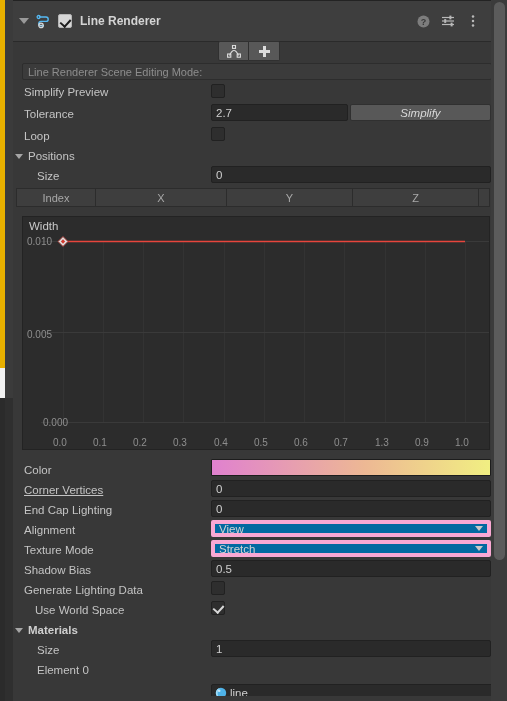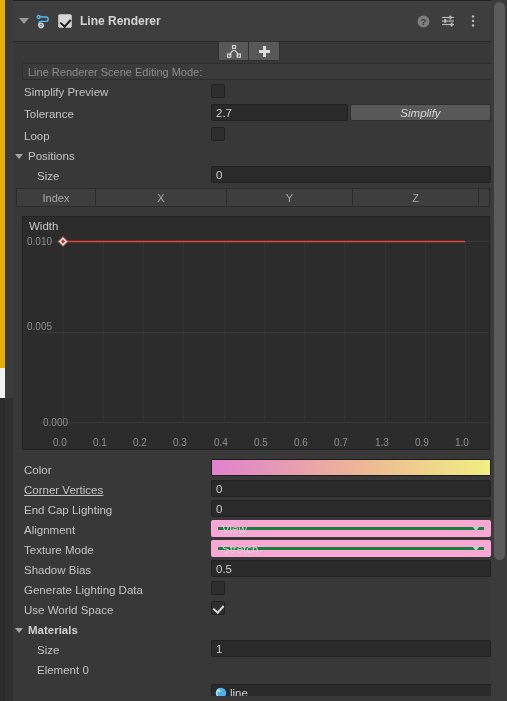--- a/index.html
+++ b/index.html
@@ -68,21 +68,21 @@
   .checkbox.on { background: #2e2e2e; }
   .checkbox.on::after {
     content: ""; position: absolute; left: 3px; top: 1px; width: 5px; height: 8px;
     border: solid #d8d8d8; border-width: 0 2px 2px 0; transform: rotate(42deg);
   }
   .btn {
     position: absolute; background: #585858; border: 1px solid #303030; border-radius: 2px;
     display: flex; align-items: center; justify-content: center; color: #d8d8d8; font-size: 11.5px;
   }
   .dropdown {
-    position: absolute; height: 17px; background: #15803d; border: 7px solid #f9a8d4; border-radius: 2px;
+    position: absolute; height: 17px; background: #0369a1; border: 4px solid #f9a8d4; border-radius: 2px;
     display: flex; align-items: center; padding: 0 4px; color: #d4d4d4; font-size: 11.5px; gap: 38px;
   }
   .dd-arrow {
     margin-left: auto; width: 0; height: 0;
     border-left: 4px solid transparent; border-right: 4px solid transparent; border-top: 5px solid #c9c9c9;
   }
 
   
   .editbtns { position: absolute; left: 218px; top: 41px; display: flex; }
   .editbtn { width: 31px; height: 20px; background: #585858; border: 1px solid #303030;
@@ -285,21 +285,21 @@
 
       <line x1="40" y1="24.5" x2="442" y2="24.5" stroke="#e8453c" stroke-width="1.6"></line>
 
       <g transform="translate(40,24.5)">
         <polygon points="0,-5 5,0 0,5 -5,0" fill="#dddddd" stroke="#9a2f2a" stroke-width="1"></polygon>
         <polygon points="0,-2.2 2.2,0 0,2.2 -2.2,0" fill="#d33b30"></polygon>
       </g>
     </svg>
 
     <div class="ylab" style="left:4px; top:19px;">0.010</div>
-    <div class="ylab" style="left:4px; top:104px;">0.005</div>
+    <div class="ylab" style="left:4px; top:112px;">0.005</div>
     <div class="ylab" style="left:4px; top:200px;margin-left:16px;">0.000</div>
 
     <div class="xaxis">
       <div class="xlab" style="left:30px;  top:4px;">0.0</div>
       <div class="xlab" style="left:70px;  top:4px;">0.1</div>
       <div class="xlab" style="left:110px; top:4px;">0.2</div>
       <div class="xlab" style="left:150px; top:4px;">0.3</div>
       <div class="xlab" style="left:191px; top:4px;">0.4</div>
       <div class="xlab" style="left:231px; top:4px;">0.5</div>
       <div class="xlab" style="left:271px; top:4px;">0.6</div>
@@ -351,21 +351,21 @@
   <div class="field" style="left:211px; top:560px; width:280px;">
     <span>0.5</span>
   </div>
 
   <div class="row" style="top:580px;">
     <span class="lbl" style="margin-left:11px;">Generate Lighting Data</span>
   </div>
   <div class="checkbox" style="left:211px; top:581px;"></div>
 
   <div class="row" style="top:600px;">
-    <span class="lbl" style="margin-left:11px;">Use World Space</span>
+    <span class="lbl" style="margin-left:22px;">Use World Space</span>
   </div>
   <div class="checkbox on" style="left:211px; top:601px;"></div>
 
   <div class="row" style="top:620px;">
     <span class="tri tri-sm" style="margin-left:2px;"></span>
     <span class="lbl bold" style="margin-left:5px;">Materials</span>
   </div>
 
   <div class="row" style="top:640px;">
     <span class="lbl" style="margin-left:24px;">Size</span>

